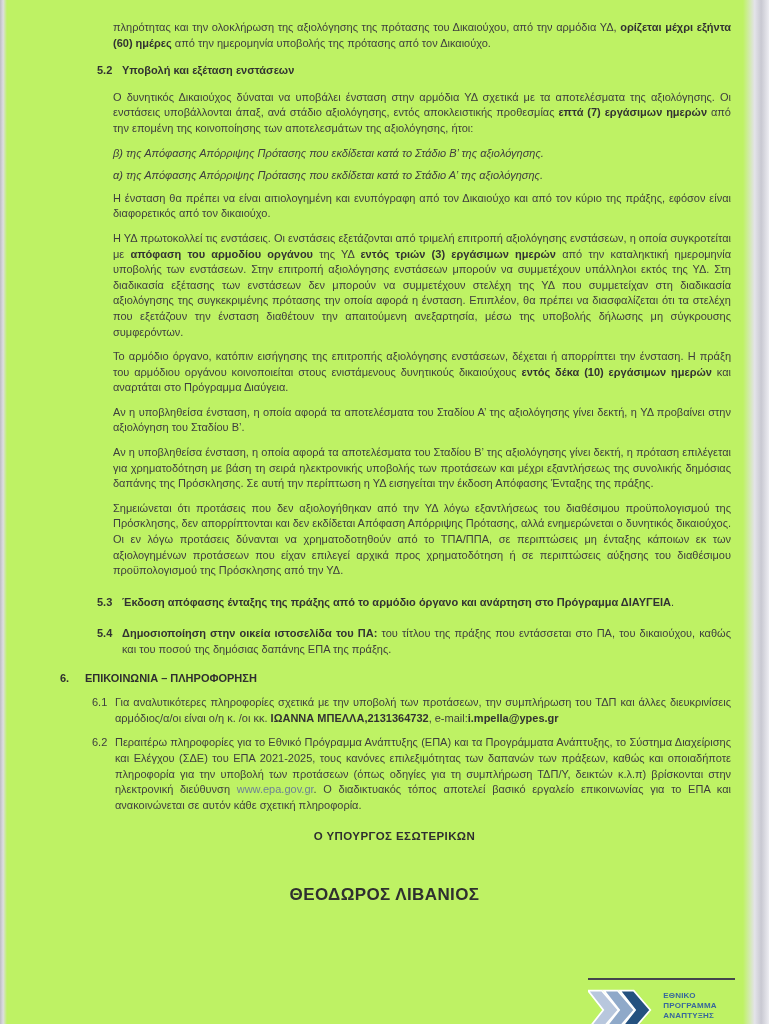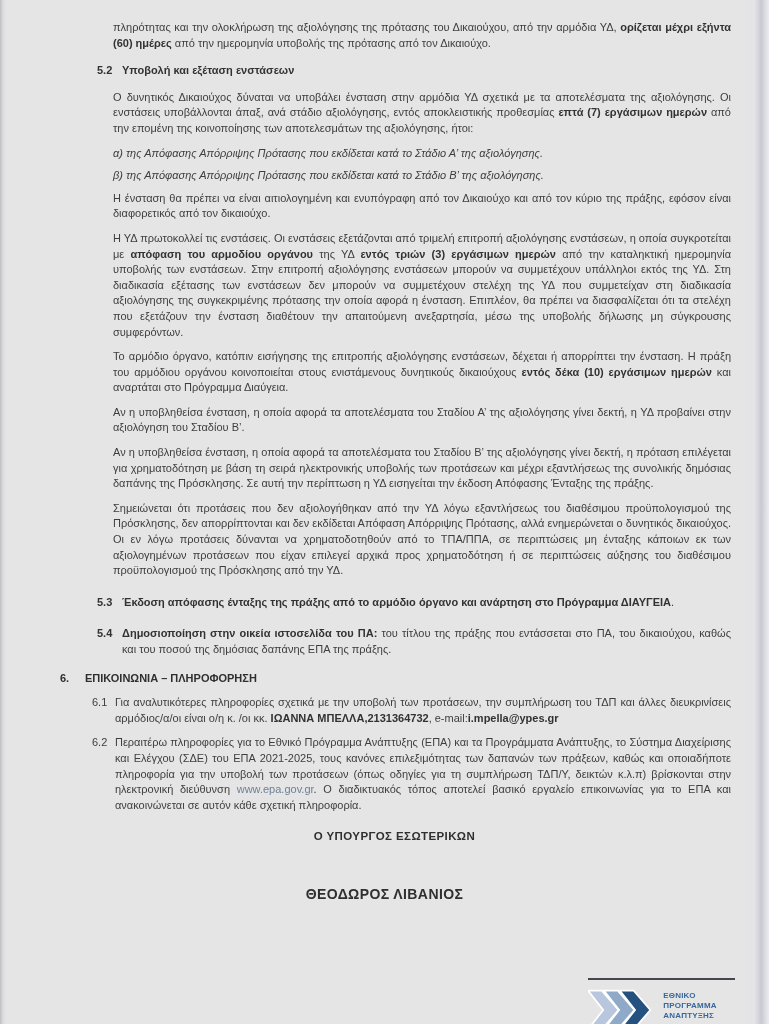--- a/index.html
+++ b/index.html
@@ -1,19 +1,19 @@
 <!DOCTYPE html>
 <html><head>
 <meta charset="utf-8">
 <style>
   html,body{margin:0;padding:0;background:#ffffff;}
   .page{
     position:relative;
     width:769px;height:1024px;
-    background:#e5e5e5;
+    background:#bef264;
     overflow:hidden;
     font-family:"Liberation Sans","DejaVu Sans",sans-serif;
     color:#3e3e3e;
     -webkit-font-smoothing:antialiased;
   }
   .edge-left{position:absolute;left:0;top:0;bottom:0;width:7px;
     background:linear-gradient(90deg,#bdbdc2 0%,#dddde1 45%,rgba(255,255,255,0) 100%);}
   .edge-right{position:absolute;right:0;top:0;bottom:0;width:26px;
     background:linear-gradient(90deg,rgba(255,255,255,0) 0%,#e3e3e9 45%,#c9c9d2 70%,#ececf1 100%);}
   .doc{position:absolute;left:0;top:20px;right:0;font-size:11px;line-height:15.6px;}
@@ -29,21 +29,21 @@
   .b-h5p{display:flex;margin:16px 38px 0 97px;}
   .b-h5p .num{width:25px;font-weight:bold;color:#323232;}
   .b-h5p .content{text-align:justify;}
   .b-h6{display:flex;margin:13px 38px 9px 60px;font-weight:bold;color:#2f2f2f;}
   .b-h6 .num{width:25px;}
   .b-s6{display:flex;margin:9px 38px 0 92px;}
   .b-s6 .num{width:23px;}
   .b-s6 .content{text-align:justify;}
   .sign{width:100%;text-align:center;}
   .sign-title{margin-top:16px;font-weight:bold;color:#2f2f2f;font-size:11.5px;letter-spacing:.4px;padding-left:20px;}
-  .sign-name{margin-top:42px;font-weight:bold;color:#2f2f2f;font-size:14px;letter-spacing:.4px;}
+  .sign-name{margin-top:42px;font-weight:bold;color:#2f2f2f;font-size:17px;letter-spacing:.4px;}
   .logo{position:absolute;left:588px;top:978px;width:150px;}
   .logo-rule{height:2px;background:#45454c;margin-bottom:7px;width:147px;}
   .logo-row{display:flex;align-items:flex-start;}
   .logo-text{margin-left:6px;font-size:8px;line-height:10px;font-weight:bold;letter-spacing:.2px;padding-top:4px;}
   .logo-text .yrs{margin-top:1px;}
 </style>
 </head>
 <body>
 
 <div class="page">
@@ -56,24 +56,24 @@
           <div class="content"><span>πληρότητας και την ολοκλήρωση της αξιολόγησης της πρότασης του Δικαιούχου, από την αρμόδια ΥΔ, </span><span class="bold">ορίζεται μέχρι εξήντα (60) ημέρες</span><span> από την ημερομηνία υποβολής της πρότασης από τον Δικαιούχο.</span></div>
         </div>
         <div class="block b-h5">
           <div class="num">5.2</div>
           <div class="content"><span>Υποβολή και εξέταση ενστάσεων</span></div>
         </div>
         <div class="block b-p">
           <div class="content"><span>Ο δυνητικός Δικαιούχος δύναται να υποβάλει ένσταση στην αρμόδια ΥΔ σχετικά με τα αποτελέσματα της αξιολόγησης. Οι ενστάσεις υποβάλλονται άπαξ, ανά στάδιο αξιολόγησης, εντός αποκλειστικής προθεσμίας </span><span class="bold">επτά (7) εργάσιμων ημερών</span><span> από την επομένη της κοινοποίησης των αποτελεσμάτων της αξιολόγησης, ήτοι:</span></div>
         </div>
         <div class="block b-pi">
-          <div class="content"><span>α) της Απόφασης Απόρριψης Πρότασης που εκδίδεται κατά το Στάδιο Α’ της αξιολόγησης.</span></div>
+          <div class="content"><span>β) της Απόφασης Απόρριψης Πρότασης που εκδίδεται κατά το Στάδιο Β’ της αξιολόγησης.</span></div>
         </div>
         <div class="block b-pi">
-          <div class="content"><span>β) της Απόφασης Απόρριψης Πρότασης που εκδίδεται κατά το Στάδιο Β’ της αξιολόγησης.</span></div>
+          <div class="content"><span>α) της Απόφασης Απόρριψης Πρότασης που εκδίδεται κατά το Στάδιο Α’ της αξιολόγησης.</span></div>
         </div>
         <div class="block b-p">
           <div class="content"><span>Η ένσταση θα πρέπει να είναι αιτιολογημένη και ενυπόγραφη από τον Δικαιούχο και από τον κύριο της πράξης, εφόσον είναι διαφορετικός από τον δικαιούχο.</span></div>
         </div>
         <div class="block b-p">
           <div class="content"><span>Η ΥΔ πρωτοκολλεί τις ενστάσεις. Οι ενστάσεις εξετάζονται από τριμελή επιτροπή αξιολόγησης ενστάσεων, η οποία συγκροτείται με </span><span class="bold">απόφαση του αρμοδίου οργάνου</span><span> της ΥΔ </span><span class="bold">εντός τριών (3) εργάσιμων ημερών</span><span> από την καταληκτική ημερομηνία υποβολής των ενστάσεων. Στην επιτροπή αξιολόγησης ενστάσεων μπορούν να συμμετέχουν υπάλληλοι εκτός της ΥΔ. Στη διαδικασία εξέτασης των ενστάσεων δεν μπορούν να συμμετέχουν στελέχη της ΥΔ που συμμετείχαν στη διαδικασία αξιολόγησης της συγκεκριμένης πρότασης την οποία αφορά η ένσταση. Επιπλέον, θα πρέπει να διασφαλίζεται ότι τα στελέχη που εξετάζουν την ένσταση διαθέτουν την απαιτούμενη ανεξαρτησία, μέσω της υποβολής δήλωσης μη σύγκρουσης συμφερόντων.</span></div>
         </div>
         <div class="block b-p">
           <div class="content"><span>Το αρμόδιο όργανο, κατόπιν εισήγησης της επιτροπής αξιολόγησης ενστάσεων, δέχεται ή απορρίπτει την ένσταση. Η πράξη του αρμόδιου οργάνου κοινοποιείται στους ενιστάμενους δυνητικούς δικαιούχους </span><span class="bold">εντός δέκα (10) εργάσιμων ημερών</span><span> και αναρτάται στο Πρόγραμμα Διαύγεια.</span></div>
         </div>

